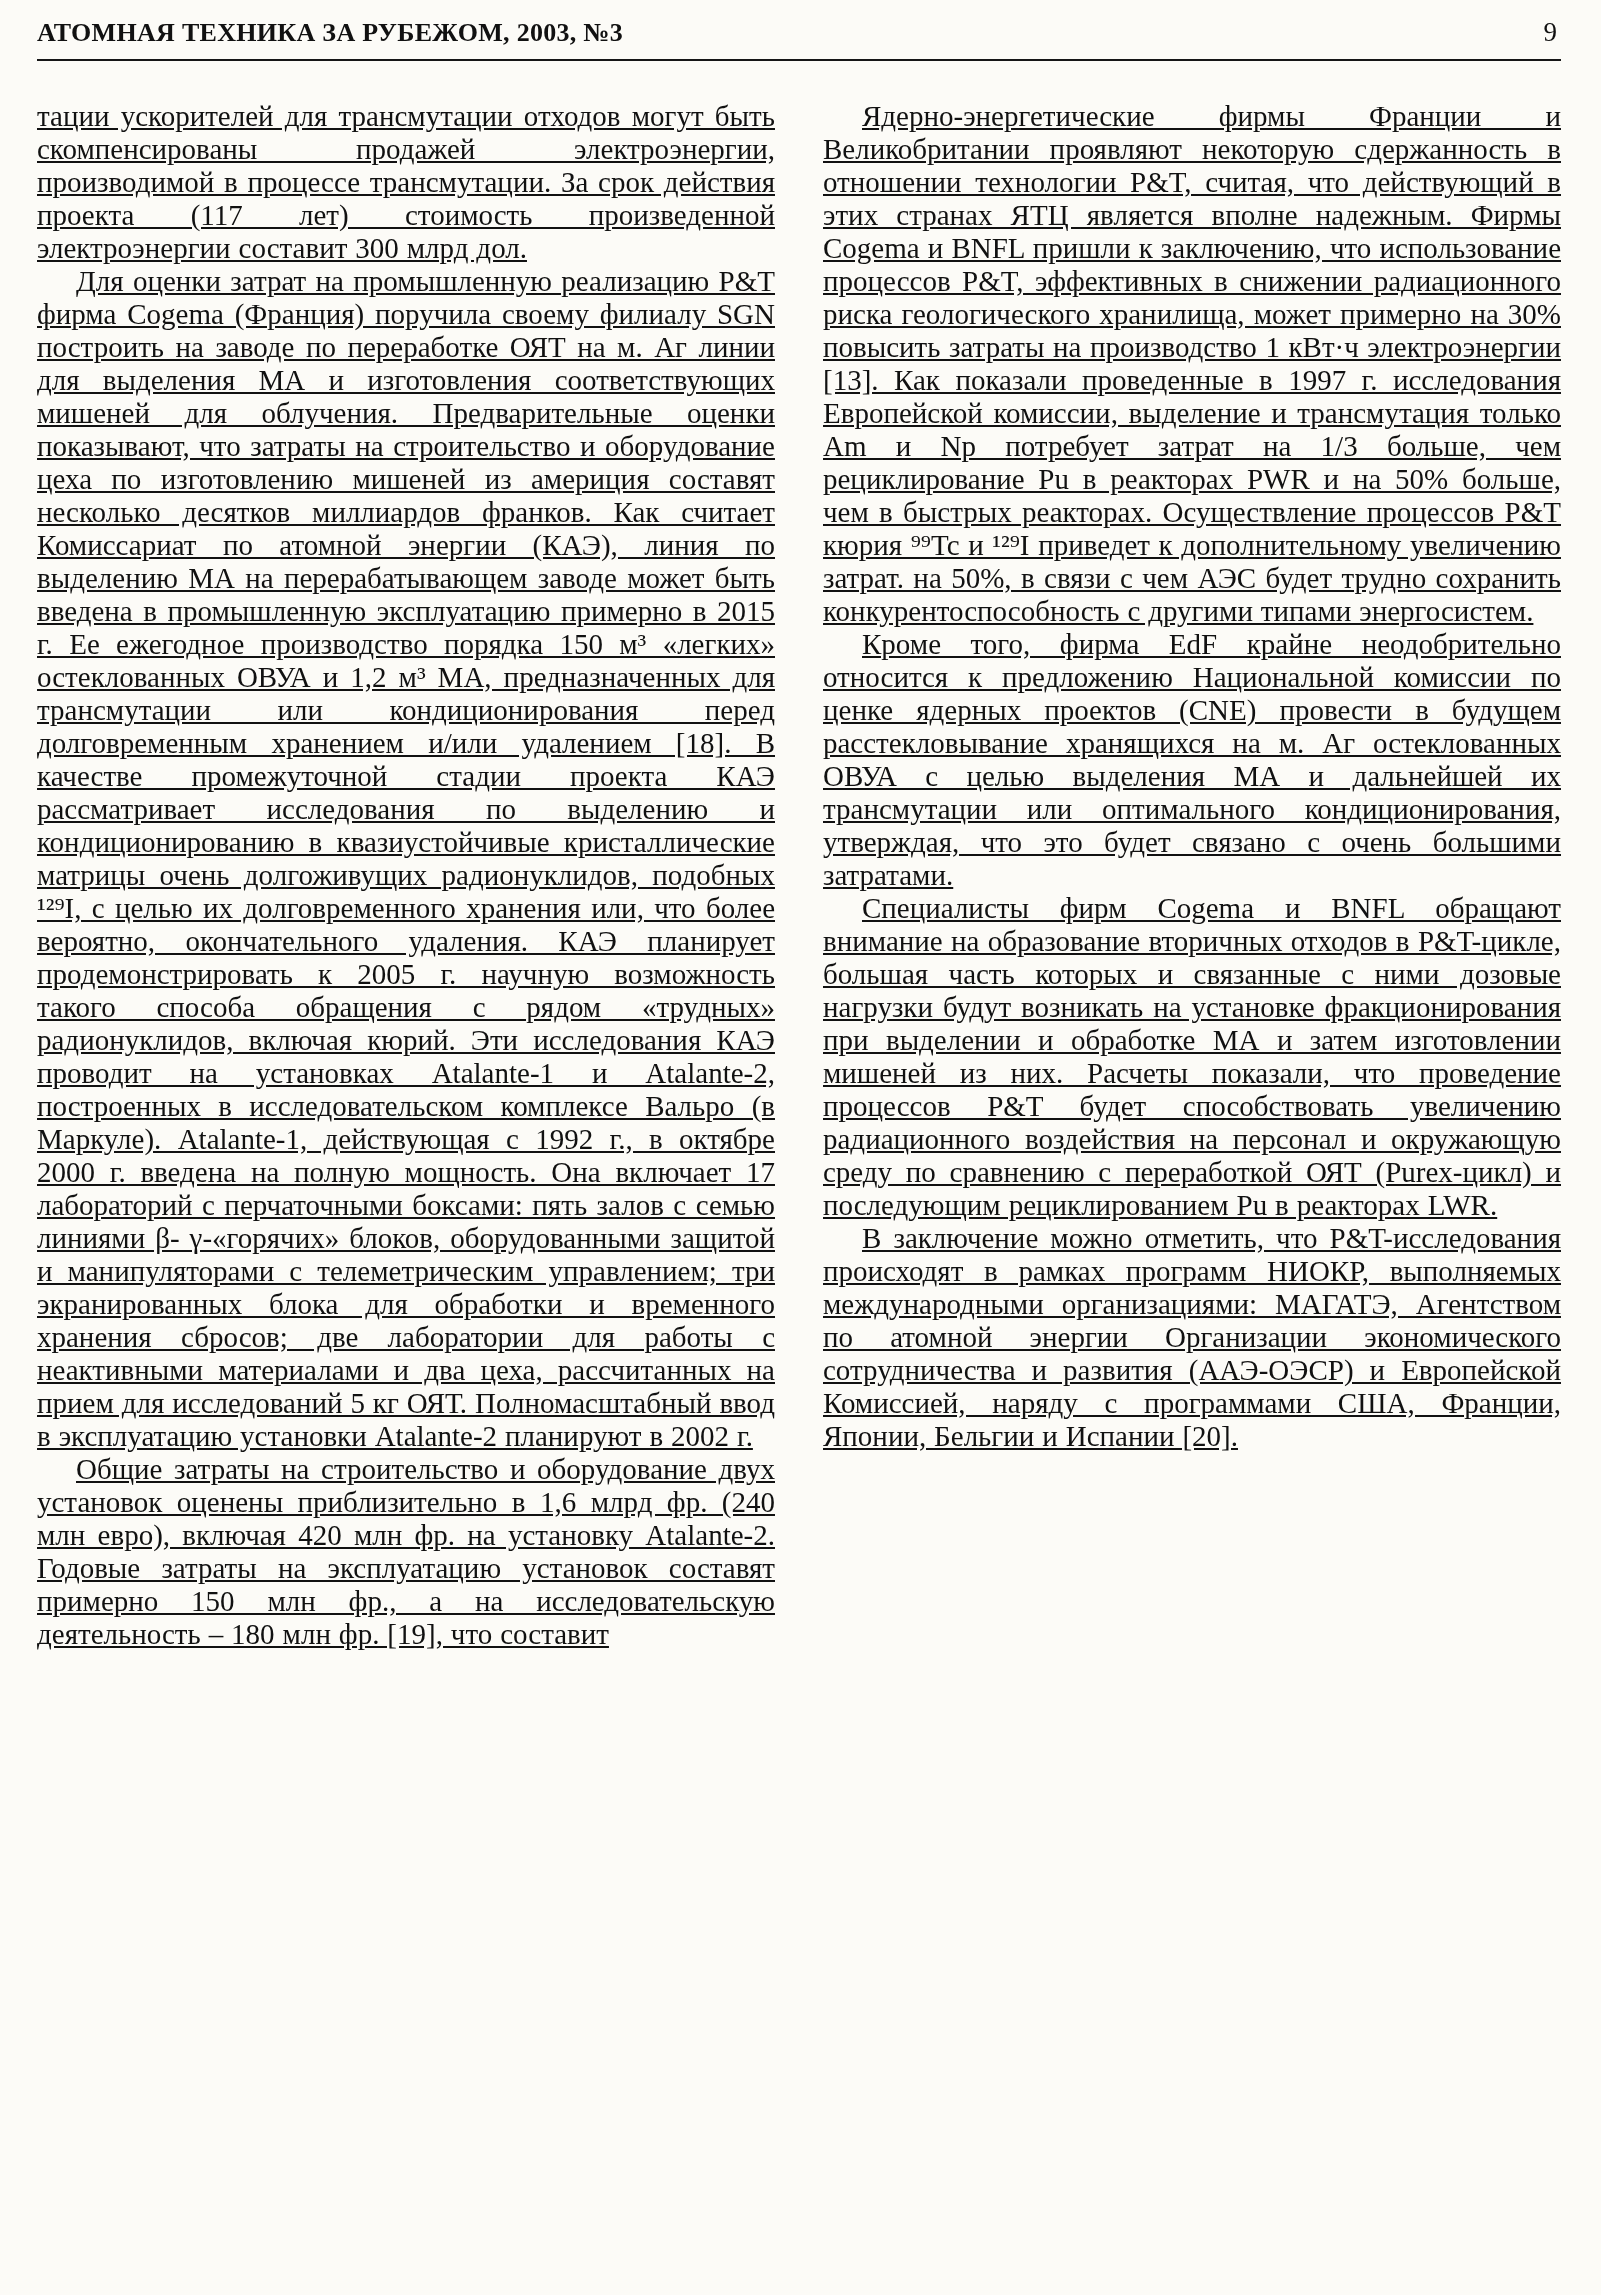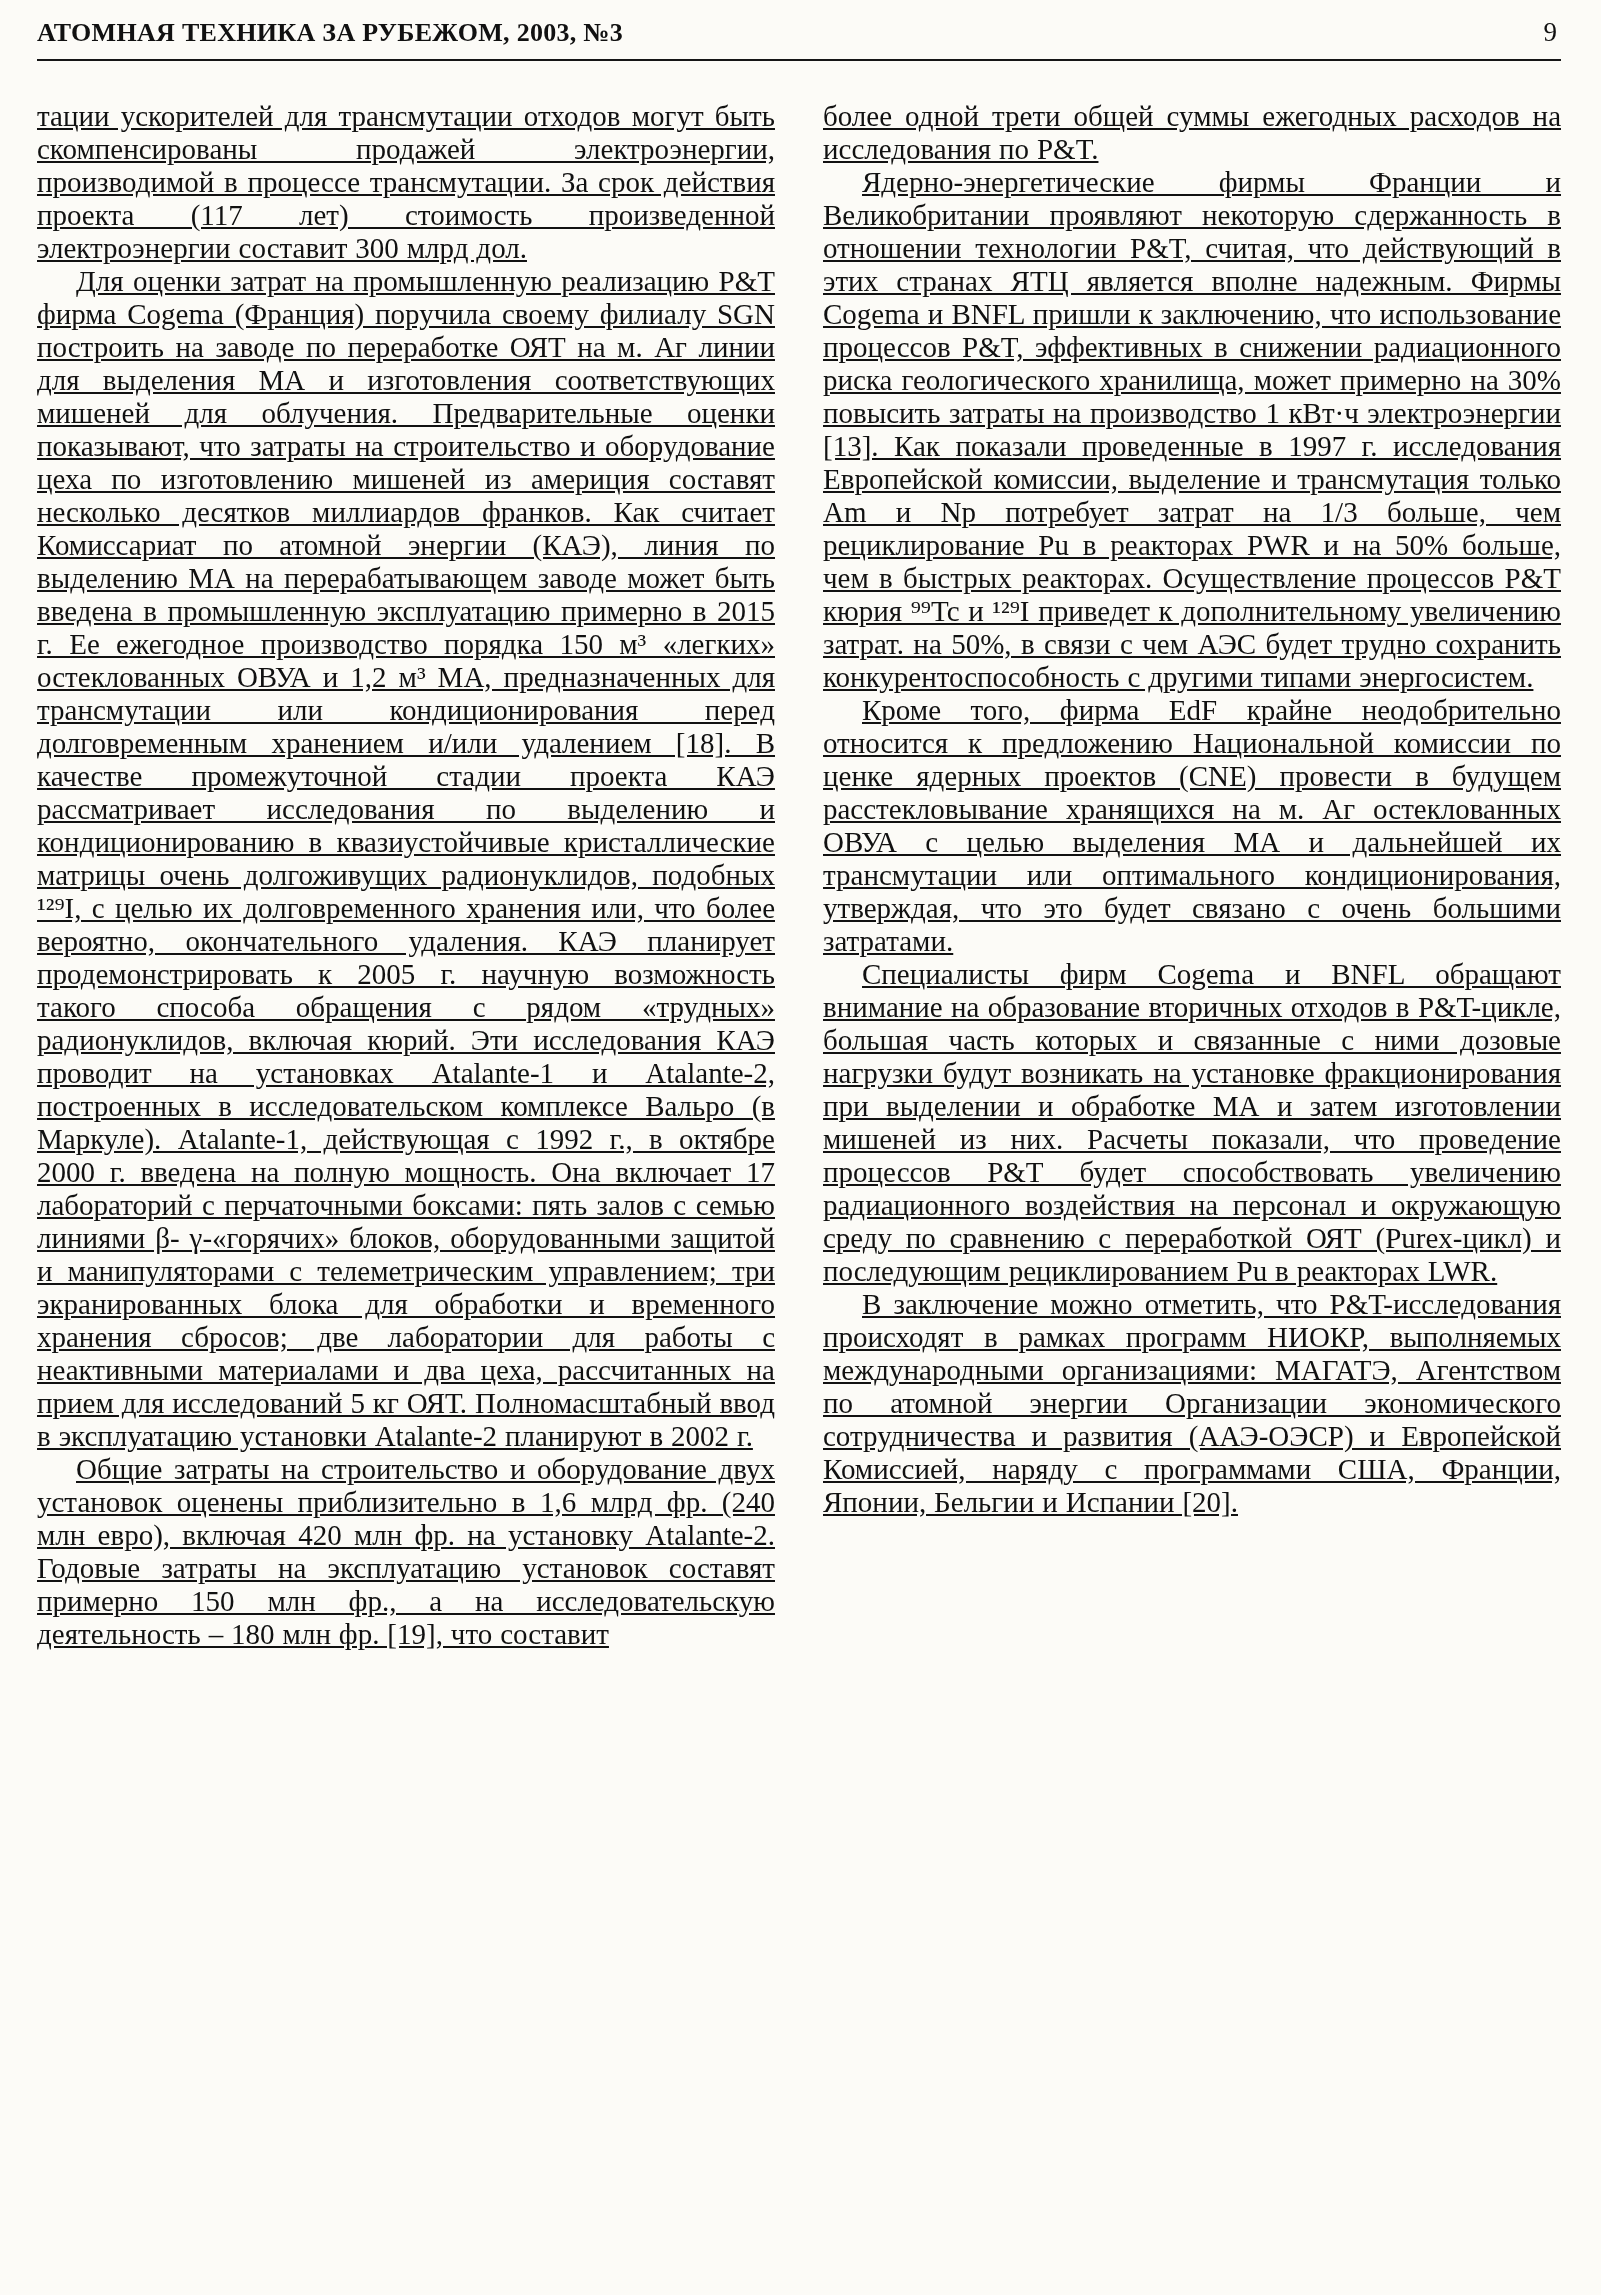--- a/index.html
+++ b/index.html
@@ -77,21 +77,20 @@
 
   <div class="columns">
 
     <div class="col">
       <p class="para">тации ускорителей для трансмутации отходов могут быть скомпенсированы продажей электроэнергии, производимой в процессе трансмутации. За срок действия проекта (117 лет) стоимость произведенной электроэнергии составит 300 млрд дол.</p>
       <p class="para indent">Для оценки затрат на промышленную реализацию P&amp;T фирма Cogema (Франция) поручила своему филиалу SGN построить на заводе по переработке ОЯТ на м. Аг линии для выделения МА и изготовления соответствующих мишеней для облучения. Предварительные оценки показывают, что затраты на строительство и оборудование цеха по изготовлению мишеней из америция составят несколько десятков миллиардов франков. Как считает Комиссариат по атомной энергии (КАЭ), линия по выделению МА на перерабатывающем заводе может быть введена в промышленную эксплуатацию примерно в 2015 г. Ее ежегодное производство порядка 150 м³ «легких» остеклованных ОВУА и 1,2 м³ МА, предназначенных для трансмутации или кондиционирования перед долговременным хранением и/или удалением [18]. В качестве промежуточной стадии проекта КАЭ рассматривает исследования по выделению и кондиционированию в квазиустойчивые кристаллические матрицы очень долгоживущих радионуклидов, подобных ¹²⁹I, с целью их долговременного хранения или, что более вероятно, окончательного удаления. КАЭ планирует продемонстрировать к 2005 г. научную возможность такого способа обращения с рядом «трудных» радионуклидов, включая кюрий. Эти исследования КАЭ проводит на установках Atalante-1 и Atalante-2, построенных в исследовательском комплексе Вальро (в Маркуле). Atalante-1, действующая с 1992 г., в октябре 2000 г. введена на полную мощность. Она включает 17 лабораторий с перчаточными боксами: пять залов с семью линиями β- γ-«горячих» блоков, оборудованными защитой и манипуляторами с телеметрическим управлением; три экранированных блока для обработки и временного хранения сбросов; две лаборатории для работы с неактивными материалами и два цеха, рассчитанных на прием для исследований 5 кг ОЯТ. Полномасштабный ввод в эксплуатацию установки Atalante-2 планируют в 2002 г.</p>
       <p class="para indent">Общие затраты на строительство и оборудование двух установок оценены приблизительно в 1,6 млрд фр. (240 млн евро), включая 420 млн фр. на установку Atalante-2. Годовые затраты на эксплуатацию установок составят примерно 150 млн фр., а на исследовательскую деятельность – 180 млн фр. [19], что составит</p>
     </div>
 
     <div class="col">
-      <p class="para">более одной трети общей суммы ежегодных расходов на исследования по P&amp;T.</p>
       <p class="para indent">Ядерно-энергетические фирмы Франции и Великобритании проявляют некоторую сдержанность в отношении технологии P&amp;T, считая, что действующий в этих странах ЯТЦ является вполне надежным. Фирмы Cogema и BNFL пришли к заключению, что использование процессов P&amp;T, эффективных в снижении радиационного риска геологического хранилища, может примерно на 30% повысить затраты на производство 1 кВт·ч электроэнергии [13]. Как показали проведенные в 1997 г. исследования Европейской комиссии, выделение и трансмутация только Am и Np потребует затрат на 1/3 больше, чем рециклирование Pu в реакторах PWR и на 50% больше, чем в быстрых реакторах. Осуществление процессов P&amp;T кюрия ⁹⁹Tc и ¹²⁹I приведет к дополнительному увеличению затрат. на 50%, в связи с чем АЭС будет трудно сохранить конкурентоспособность с другими типами энергосистем.</p>
       <p class="para indent">Кроме того, фирма EdF крайне неодобрительно относится к предложению Национальной комиссии по ценке ядерных проектов (CNE) провести в будущем расстекловывание хранящихся на м. Аг остеклованных ОВУА с целью выделения МА и дальнейшей их трансмутации или оптимального кондиционирования, утверждая, что это будет связано с очень большими затратами.</p>
       <p class="para indent">Специалисты фирм Cogema и BNFL обращают внимание на образование вторичных отходов в P&amp;T-цикле, большая часть которых и связанные с ними дозовые нагрузки будут возникать на установке фракционирования при выделении и обработке МА и затем изготовлении мишеней из них. Расчеты показали, что проведение процессов P&amp;T будет способствовать увеличению радиационного воздействия на персонал и окружающую среду по сравнению с переработкой ОЯТ (Purex-цикл) и последующим рециклированием Pu в реакторах LWR.</p>
       <p class="para indent">В заключение можно отметить, что P&amp;T-исследования происходят в рамках программ НИОКР, выполняемых международными организациями: МАГАТЭ, Агентством по атомной энергии Организации экономического сотрудничества и развития (ААЭ-ОЭСР) и Европейской Комиссией, наряду с программами США, Франции, Японии, Бельгии и Испании [20].</p>
     </div>
 
   </div>
 
 </div>
 

